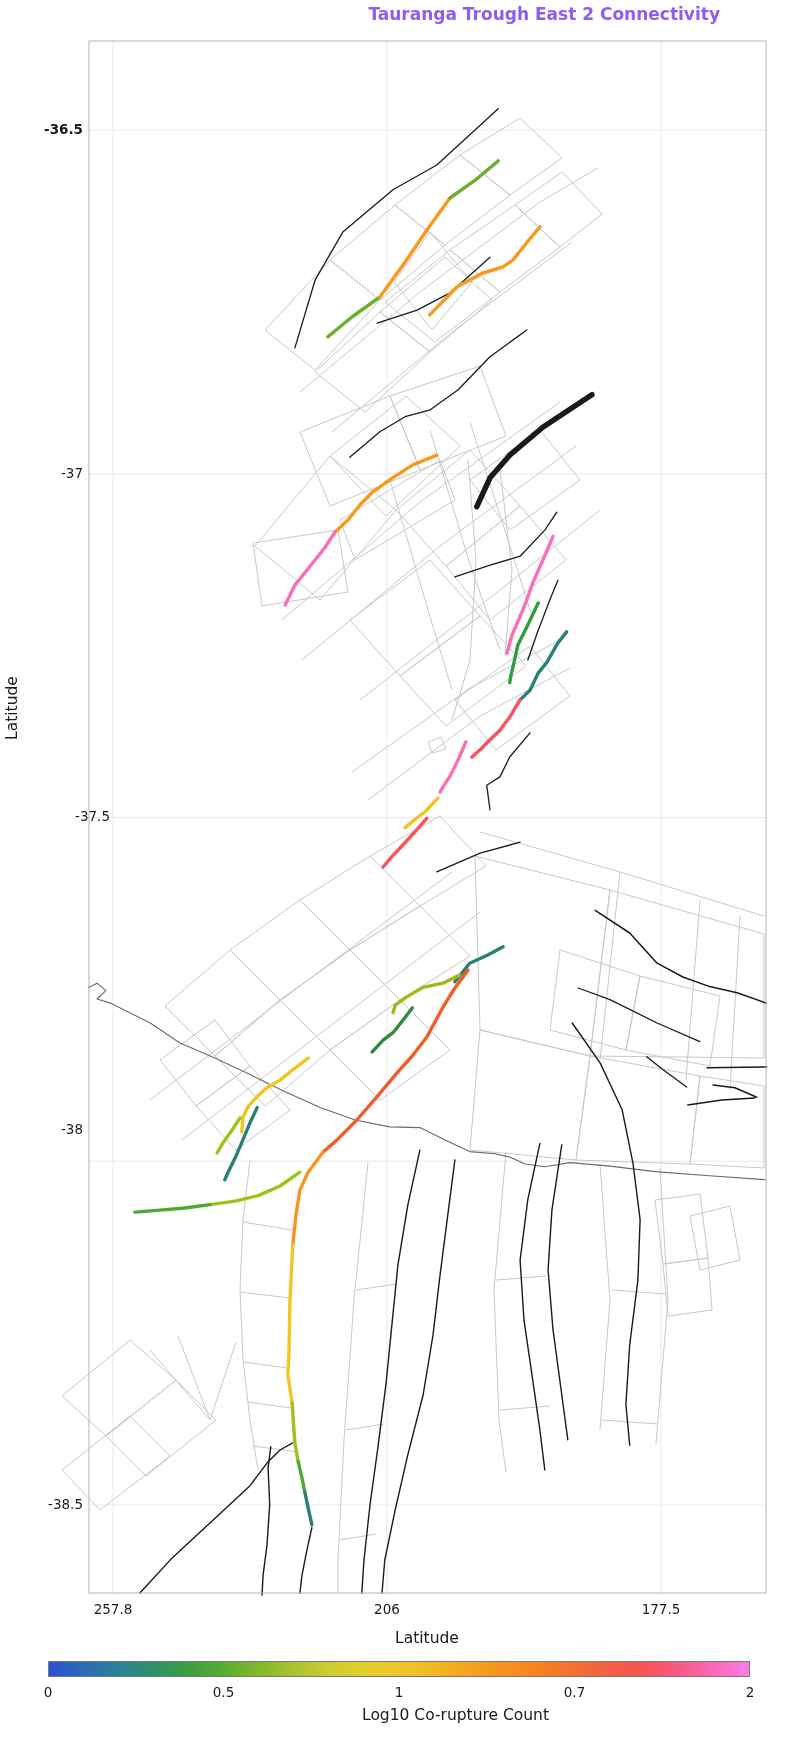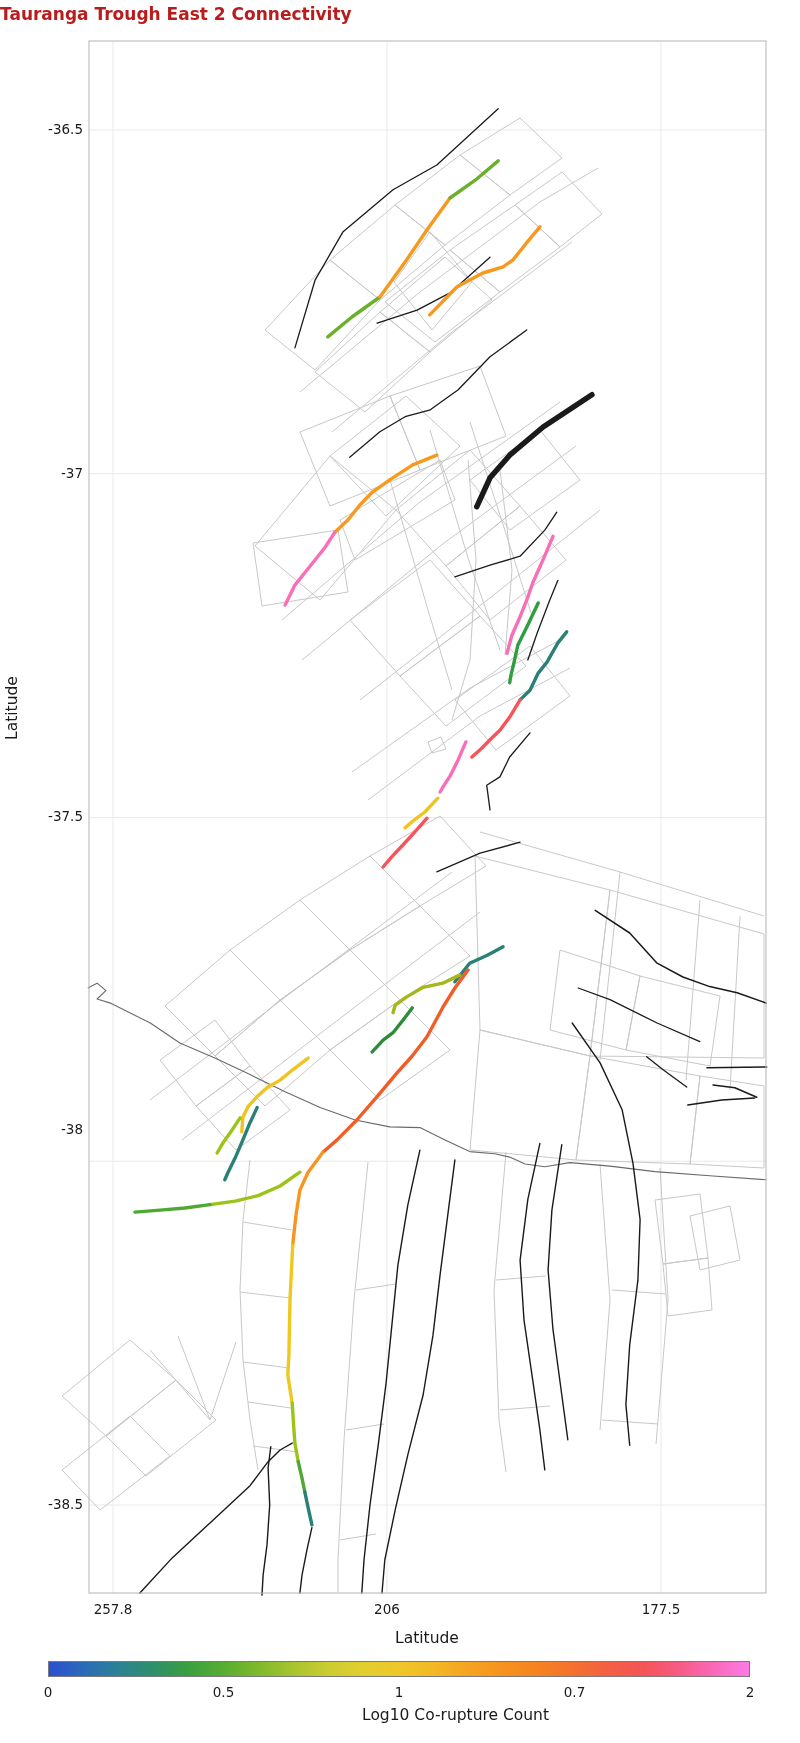--- a/index.html
+++ b/index.html
@@ -1,19 +1,19 @@
 <!DOCTYPE html>
 <html><head>
 <meta charset="utf-8">
 <style>
   html,body{margin:0;padding:0;background:#ffffff;}
   .page{position:relative;width:800px;height:1743px;background:#ffffff;overflow:hidden;
         font-family:"DejaVu Sans","Liberation Sans",sans-serif;color:#1a1a1a;}
-  .title{position:absolute;top:4px;left:0;width:720px;text-align:left;
-         font-size:17px;font-weight:bold;color:#b91c1c;}
+  .title{position:absolute;top:4px;left:0;width:720px;text-align:right;
+         font-size:17px;font-weight:bold;color:#8b5cf6;}
   .ylabel{position:absolute;left:-58px;top:699px;width:140px;text-align:center;
           font-size:15.5px;transform:rotate(-90deg);}
   .xlabel{position:absolute;top:1629px;left:327px;width:200px;text-align:center;font-size:15.5px;}
   .ytick{position:absolute;left:0;width:83px;text-align:right;font-size:13.5px;}
   .xtick{position:absolute;top:1601px;width:70px;text-align:center;font-size:13.5px;}
   .cbar{position:absolute;left:48px;top:1661px;width:702px;height:16px;border:1px solid #7a7a7a;box-sizing:border-box;}
   .cbtick{position:absolute;top:1684px;width:44px;text-align:center;font-size:13.5px;}
   .cblabel{position:absolute;top:1706px;left:249px;width:300px;text-align:right;font-size:15.5px;}
   svg{position:absolute;left:0;top:0;}
 </style>
@@ -162,23 +162,23 @@
       <polyline points="298.2,1461.7 302.0,1478.2 304.8,1491.9" fill="none" stroke="#4fa832" stroke-width="3.4" stroke-linecap="round" stroke-linejoin="round"></polyline>
       <polyline points="304.8,1491.9 308.1,1507.7 311.9,1524.9" fill="none" stroke="#2a8077" stroke-width="3.4" stroke-linecap="round" stroke-linejoin="round"></polyline>
       <polyline points="308.1,1058.1 292.7,1069.8 280.1,1080.1 267.0,1087.7 257.1,1096.6 247.8,1106.9 242.9,1117.2 241.8,1131.7" fill="none" stroke="#f0c420" stroke-width="3.4" stroke-linecap="round" stroke-linejoin="round"></polyline>
       <polyline points="257.1,1107.6 250.0,1122.7 242.9,1139.9 235.2,1157.8 228.1,1172.2 224.8,1179.8" fill="none" stroke="#2a8077" stroke-width="3.4" stroke-linecap="round" stroke-linejoin="round"></polyline>
       <polyline points="240.1,1117.9 231.9,1130.3 223.1,1142.7 217.1,1153.0" fill="none" stroke="#9cc319" stroke-width="3.4" stroke-linecap="round" stroke-linejoin="round"></polyline>
       <polyline points="299.9,1172.2 280.1,1186.0 258.2,1195.6 235.2,1201.1 210.0,1204.6" fill="none" stroke="#9cc319" stroke-width="3.4" stroke-linecap="round" stroke-linejoin="round"></polyline>
       <polyline points="210.0,1204.6 184.8,1208.0 160.1,1210.1 134.9,1212.1" fill="none" stroke="#4fa832" stroke-width="3.4" stroke-linecap="round" stroke-linejoin="round"></polyline>
       <rect x="89" y="41" width="677" height="1552" fill="none" stroke="#b3b3b3" stroke-width="1"></rect>
     </svg>
   <div id="yticks">
-      <div class="ytick" style="top: 120.965px;">-36.5</div>
+      <div class="ytick" style="top: 120.965px; font-weight: bold;">-36.5</div>
       <div class="ytick" style="top: 464.723px;">-37</div>
-      <div class="ytick" style="top: 808.481px;">-37.5</div>
+      <div class="ytick" style="top: 808.481px; margin-left: 27px;">-37.5</div>
       <div class="ytick" style="top: 1121px;">-38</div>
       <div class="ytick" style="top: 1496px;">-38.5</div>
     </div>
   <div id="xticks">
       <div class="xtick" style="left: 78.0005px;">257.8</div>
       <div class="xtick" style="left: 351.979px;">206</div>
       <div class="xtick" style="left: 625.957px;">177.5</div>
     </div>
   <div class="xlabel">Latitude</div>
   <div class="cbar" id="cbar" style="background: linear-gradient(to right, rgb(43, 79, 210) 0%, rgb(42, 108, 184) 5%, rgb(44, 130, 148) 10%, rgb(46, 144, 104) 15%, rgb(58, 160, 63) 20%, rgb(88, 173, 49) 25%, rgb(127, 185, 43) 30%, rgb(169, 196, 46) 35%, rgb(204, 204, 50) 40%, rgb(227, 206, 47) 45%, rgb(238, 199, 42) 50%, rgb(242, 184, 37) 55%, rgb(245, 163, 33) 60%, rgb(246, 146, 30) 65%, rgb(245, 130, 33) 70%, rgb(244, 112, 48) 75%, rgb(243, 95, 67) 80%, rgb(244, 84, 87) 85%, rgb(246, 91, 132) 90%, rgb(249, 105, 186) 95%, rgb(251, 123, 229) 100%);"></div>

